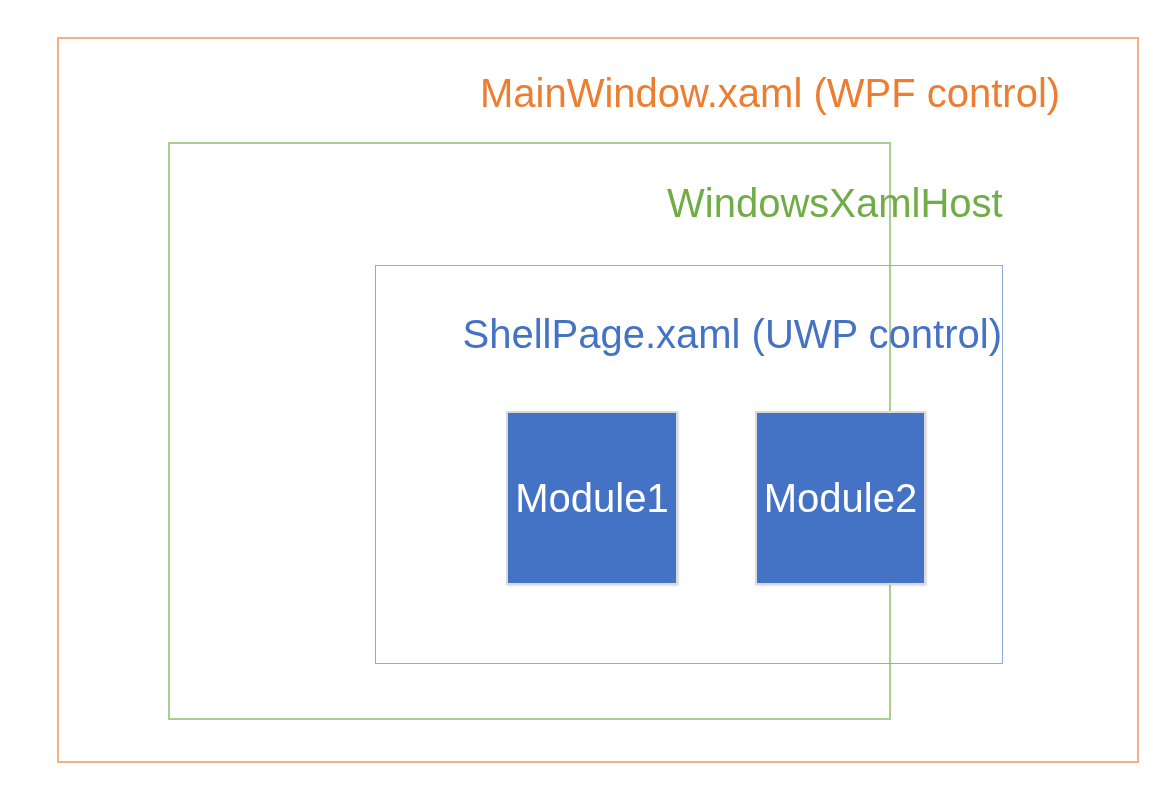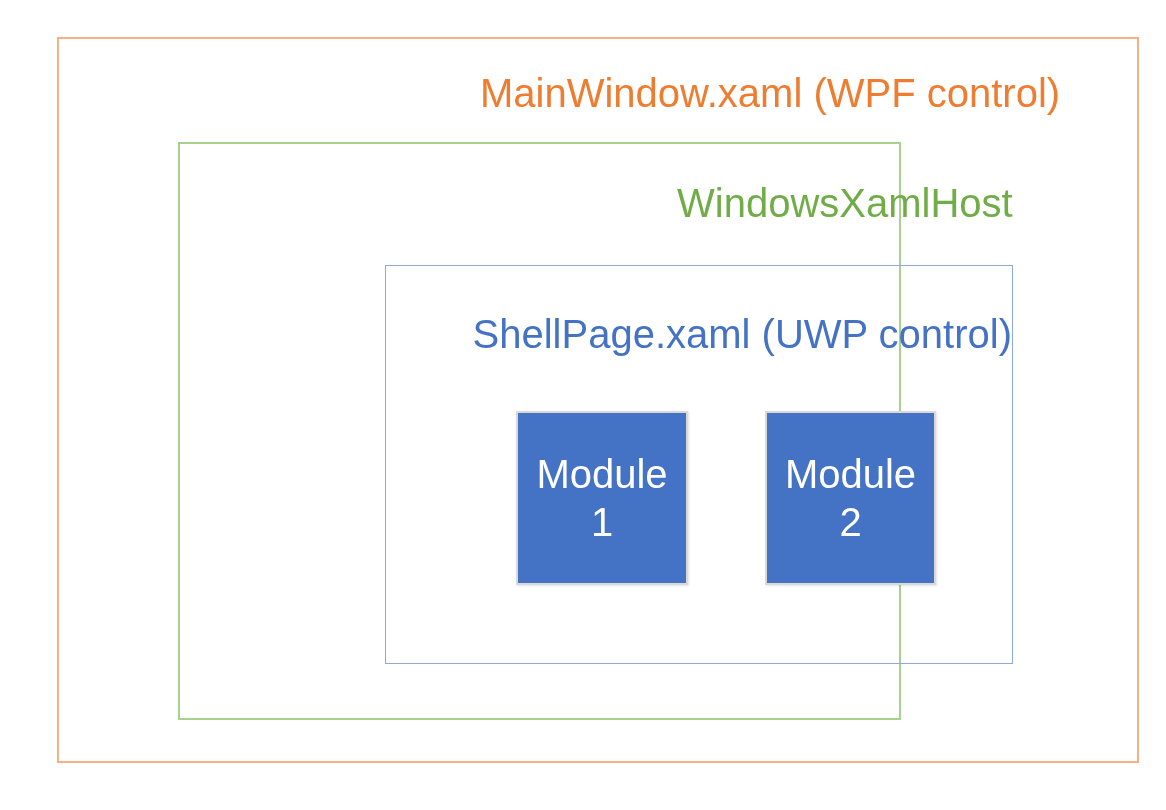--- a/index.html
+++ b/index.html
@@ -21,21 +21,21 @@
     box-sizing: border-box;
     background: transparent;
   }
   .box-outer {
     left: 57px; top: 37px;
     width: 1082px; height: 726px;
     border: 2px solid var(--border-orange-light, #F4B183);
   }
   
   .box-host {
-    left: 119px; top: 103px;
+    left: 109px; top: 103px;
     width: 723px; height: 578px;
     border: 2px solid var(--border-green-light, #A9D18E);
   }
   
   .box-shell {
     left: 205px; top: 121px;
     width: 628px; height: 399px;
     border: 1.5px solid var(--border-blue-light, #8EAADB);
   }
   .diagram-label {
@@ -60,21 +60,21 @@
   }
   .module {
     position: absolute;
     top: 145px;
     width: 172px; height: 174px;
     box-sizing: border-box;
     background: var(--module-fill, #4472C4);
     border: 2px solid var(--module-border, #D9D9D9);
     box-shadow: 1px 1px 2px rgba(0,0,0,0.12);
     display: flex;
-    flex-direction: column;
+    flex-direction: row;
     align-items: center;
     justify-content: center;
     color: var(--module-text, #FFFFFF);
     font-size: 40px;
     line-height: 48px;
     text-align: center;
   }
   .module-1 { left: 130px; }
   .module-2 { left: 379px; width: 171px; }
 </style>

